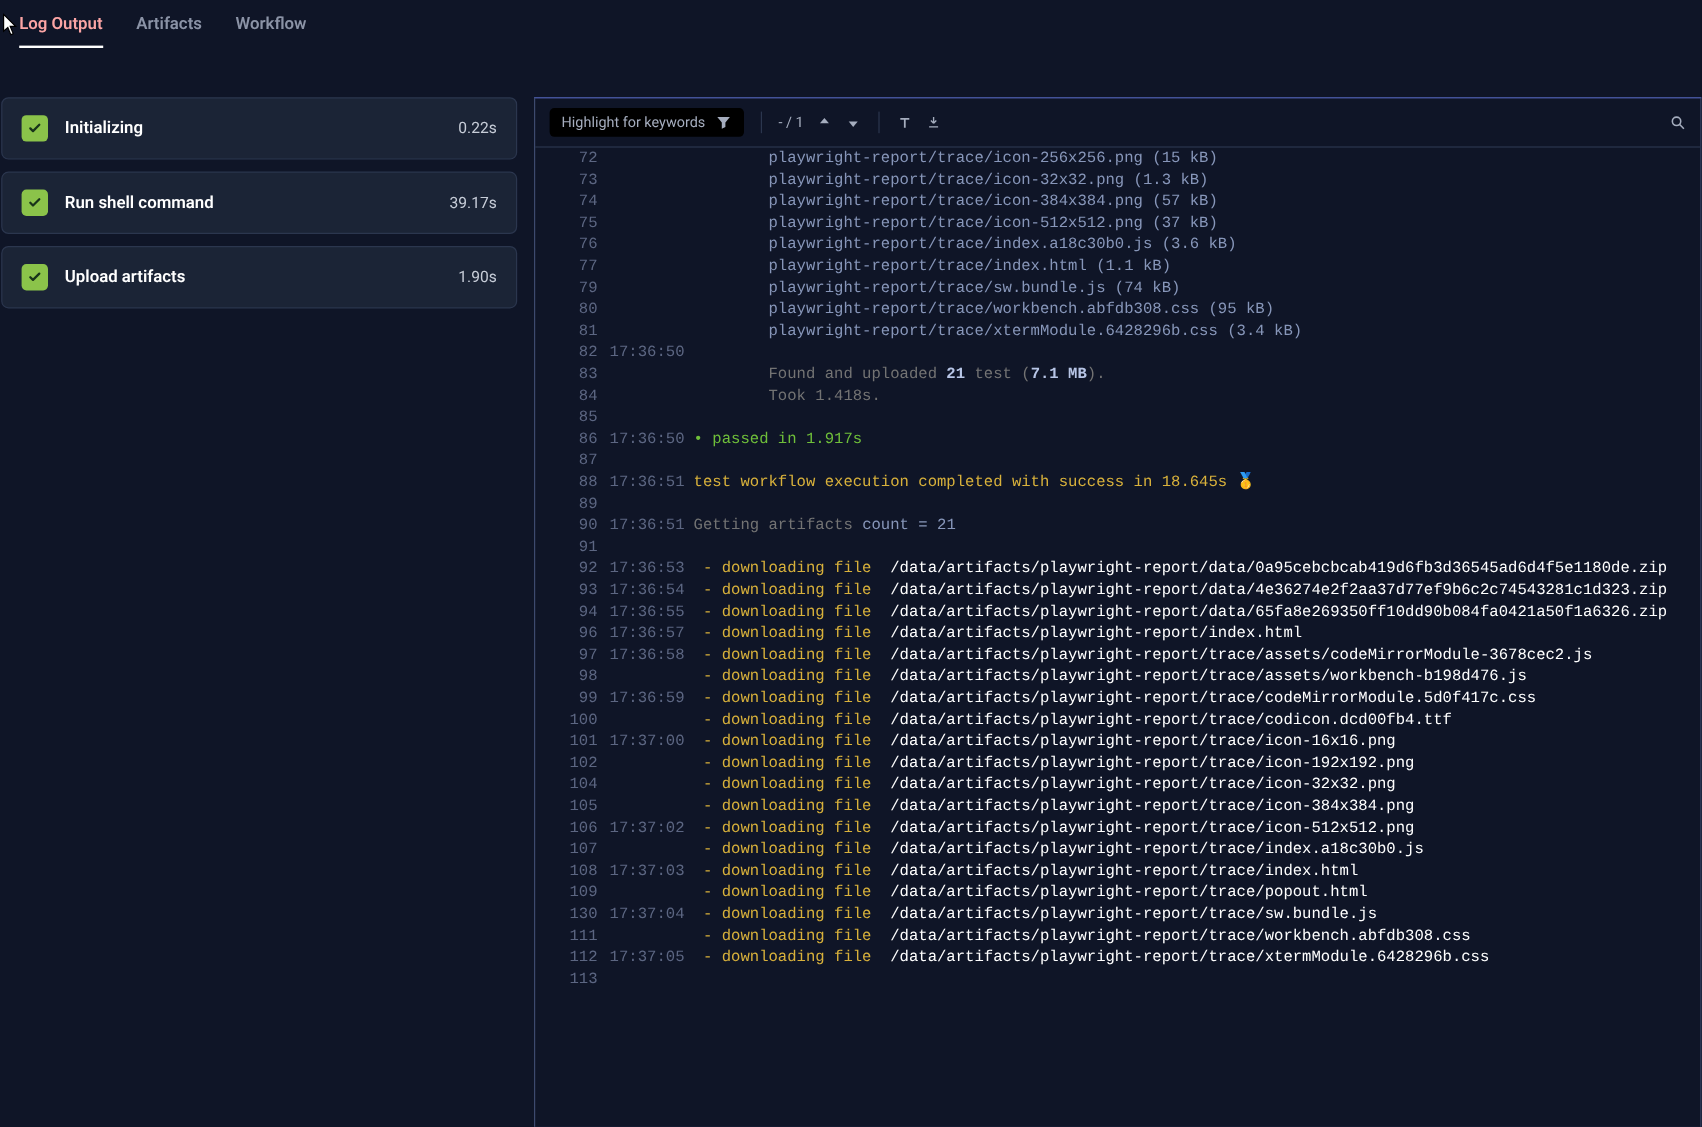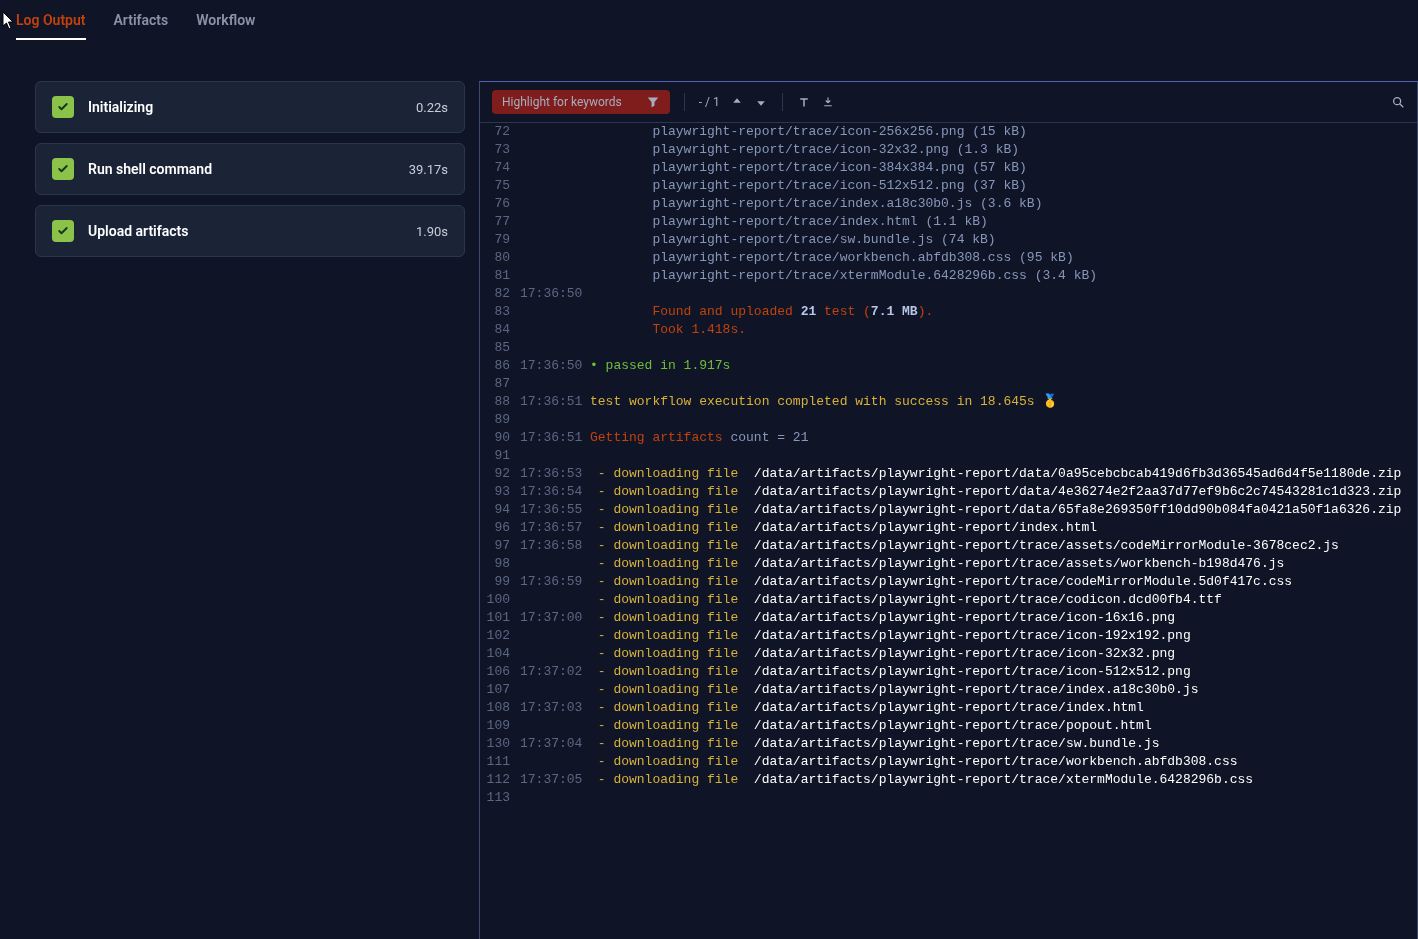--- a/index.html
+++ b/index.html
@@ -18,26 +18,26 @@
   }
   .tab {
     font-size: 14px;
     font-weight: 600;
     padding-bottom: 10px;
     color: #8b93a6;
     cursor: pointer;
     border-bottom: 2px solid transparent;
   }
   .tab.active {
-    color: #c2410c;
+    color: #fca5a5;
     border-bottom: 2px solid #ffffff;
   }
   .main {
     display: flex;
-    padding: 40px 0 0 35px;
+    padding: 40px 0 0 1px;
     height: calc(100% - 40px);
   }
   .sidebar {
     width: 430px;
     display: flex;
     flex-direction: column;
     gap: 10px;
   }
   .step {
     background: #1b2436;
@@ -71,60 +71,61 @@
   .toolbar {
     display: flex;
     align-items: center;
     gap: 10px;
     padding: 8px 12px;
     border-bottom: 1px solid #2b364e;
     font-size: 12px;
     color: #a5adbe;
   }
   .highlight-btn {
-    background: #7f1d1d;
+    background: #000000;
     border-radius: 4px;
     padding: 5px 10px;
-    display: flex; align-items: center; gap: 24px;
+    display: flex; align-items: center; gap: 8px;
     cursor: pointer;
   }
   .tool-icon {
     width: 14px; height: 14px;
     display:inline-flex; align-items:center; justify-content:center;
     cursor:pointer;
     color:#a5adbe;
   }
   .tool-sep { width:1px; height:18px; background:#2b364e; margin:0 4px;}
   .counter { font-size:12px; color:#a5adbe; }
   .spacer { flex:1; }
   .logbody {
     flex:1;
     overflow:auto;
     font-family: "SFMono-Regular", Consolas, "Liberation Mono", Menlo, monospace;
     font-size: 13px;
     line-height: 18px;
     padding-bottom:10px;
+    margin-left:22px;
   }
   .row { display:flex; white-space:pre; }
   .ln {
     width: 40px;
     text-align: right;
     padding-right: 10px;
     color: #5c6682;
     flex-shrink: 0;
     user-select:none;
   }
   .ts {
     width: 70px;
     color: #5c6682;
     flex-shrink: 0;
   }
   .ct { flex:1; min-width:0; }
   .c-dim { color:#8796b9; }
-  .c-white { color:#c2410c; }
+  .c-white { color:#737373; }
   .c-hl { color:#b7c5e6;font-weight:bold; }
   .c-green { color:#6fbf3a; }
   .c-yellow { color:#d8b13b; }
   .c-cyan { color:#ffffff; }
   
   .cursor-arrow {
     position:absolute; top:11px; left:2px;
     width:14px; height:20px;
     pointer-events:none;
   }
@@ -238,20 +239,21 @@
         <div class="row"><span class="ln">93</span><span class="ts">17:36:54</span><span class="ct"><span class="c-yellow"> - downloading file  </span><span class="c-cyan">/data/artifacts/playwright-report/data/4e36274e2f2aa37d77ef9b6c2c74543281c1d323.zip</span></span></div>
         <div class="row"><span class="ln">94</span><span class="ts">17:36:55</span><span class="ct"><span class="c-yellow"> - downloading file  </span><span class="c-cyan">/data/artifacts/playwright-report/data/65fa8e269350ff10dd90b084fa0421a50f1a6326.zip</span></span></div>
         <div class="row"><span class="ln">96</span><span class="ts">17:36:57</span><span class="ct"><span class="c-yellow"> - downloading file  </span><span class="c-cyan">/data/artifacts/playwright-report/index.html</span></span></div>
         <div class="row"><span class="ln">97</span><span class="ts">17:36:58</span><span class="ct"><span class="c-yellow"> - downloading file  </span><span class="c-cyan">/data/artifacts/playwright-report/trace/assets/codeMirrorModule-3678cec2.js</span></span></div>
         <div class="row"><span class="ln">98</span><span class="ts"></span><span class="ct"><span class="c-yellow"> - downloading file  </span><span class="c-cyan">/data/artifacts/playwright-report/trace/assets/workbench-b198d476.js</span></span></div>
         <div class="row"><span class="ln">99</span><span class="ts">17:36:59</span><span class="ct"><span class="c-yellow"> - downloading file  </span><span class="c-cyan">/data/artifacts/playwright-report/trace/codeMirrorModule.5d0f417c.css</span></span></div>
         <div class="row"><span class="ln">100</span><span class="ts"></span><span class="ct"><span class="c-yellow"> - downloading file  </span><span class="c-cyan">/data/artifacts/playwright-report/trace/codicon.dcd00fb4.ttf</span></span></div>
         <div class="row"><span class="ln">101</span><span class="ts">17:37:00</span><span class="ct"><span class="c-yellow"> - downloading file  </span><span class="c-cyan">/data/artifacts/playwright-report/trace/icon-16x16.png</span></span></div>
         <div class="row"><span class="ln">102</span><span class="ts"></span><span class="ct"><span class="c-yellow"> - downloading file  </span><span class="c-cyan">/data/artifacts/playwright-report/trace/icon-192x192.png</span></span></div>
         <div class="row"><span class="ln">104</span><span class="ts"></span><span class="ct"><span class="c-yellow"> - downloading file  </span><span class="c-cyan">/data/artifacts/playwright-report/trace/icon-32x32.png</span></span></div>
+        <div class="row"><span class="ln">105</span><span class="ts"></span><span class="ct"><span class="c-yellow"> - downloading file  </span><span class="c-cyan">/data/artifacts/playwright-report/trace/icon-384x384.png</span></span></div>
         <div class="row"><span class="ln">106</span><span class="ts">17:37:02</span><span class="ct"><span class="c-yellow"> - downloading file  </span><span class="c-cyan">/data/artifacts/playwright-report/trace/icon-512x512.png</span></span></div>
         <div class="row"><span class="ln">107</span><span class="ts"></span><span class="ct"><span class="c-yellow"> - downloading file  </span><span class="c-cyan">/data/artifacts/playwright-report/trace/index.a18c30b0.js</span></span></div>
         <div class="row"><span class="ln">108</span><span class="ts">17:37:03</span><span class="ct"><span class="c-yellow"> - downloading file  </span><span class="c-cyan">/data/artifacts/playwright-report/trace/index.html</span></span></div>
         <div class="row"><span class="ln">109</span><span class="ts"></span><span class="ct"><span class="c-yellow"> - downloading file  </span><span class="c-cyan">/data/artifacts/playwright-report/trace/popout.html</span></span></div>
         <div class="row"><span class="ln">130</span><span class="ts">17:37:04</span><span class="ct"><span class="c-yellow"> - downloading file  </span><span class="c-cyan">/data/artifacts/playwright-report/trace/sw.bundle.js</span></span></div>
         <div class="row"><span class="ln">111</span><span class="ts"></span><span class="ct"><span class="c-yellow"> - downloading file  </span><span class="c-cyan">/data/artifacts/playwright-report/trace/workbench.abfdb308.css</span></span></div>
         <div class="row"><span class="ln">112</span><span class="ts">17:37:05</span><span class="ct"><span class="c-yellow"> - downloading file  </span><span class="c-cyan">/data/artifacts/playwright-report/trace/xtermModule.6428296b.css</span></span></div>
         <div class="row"><span class="ln">113</span><span class="ts"></span><span class="ct"><span></span></span></div>
       </div>
   </div>

